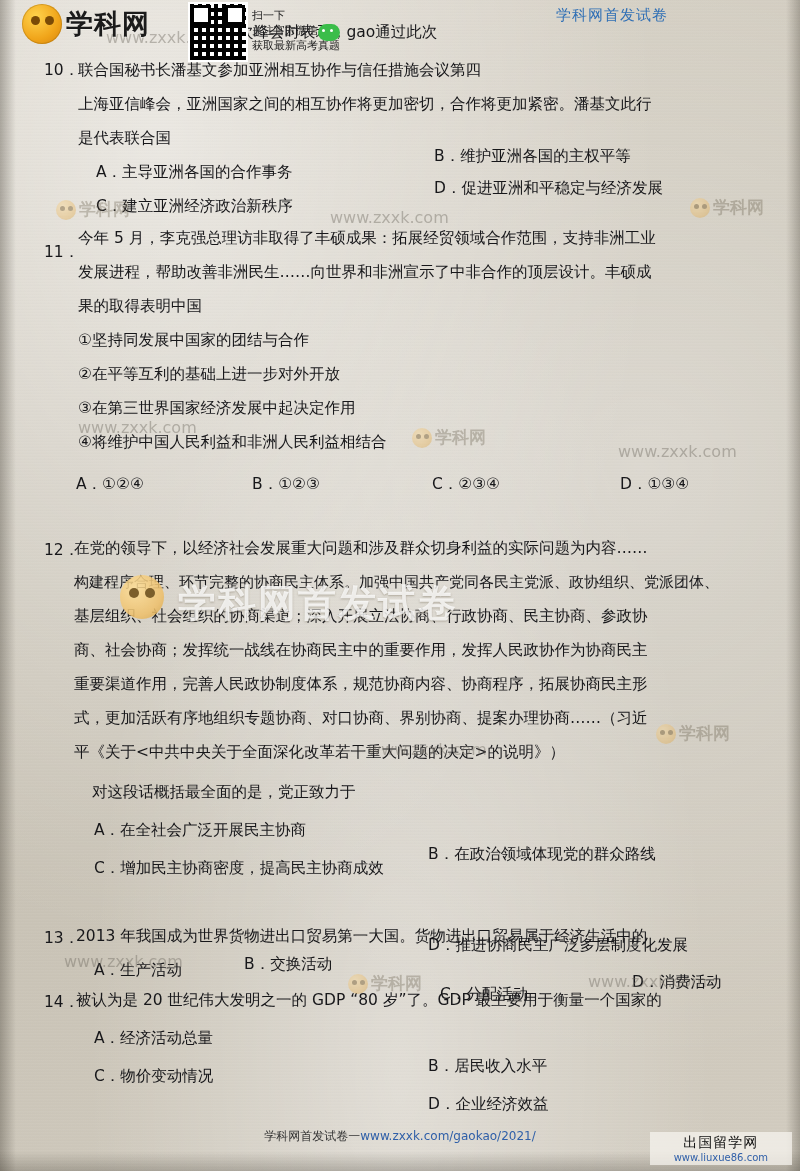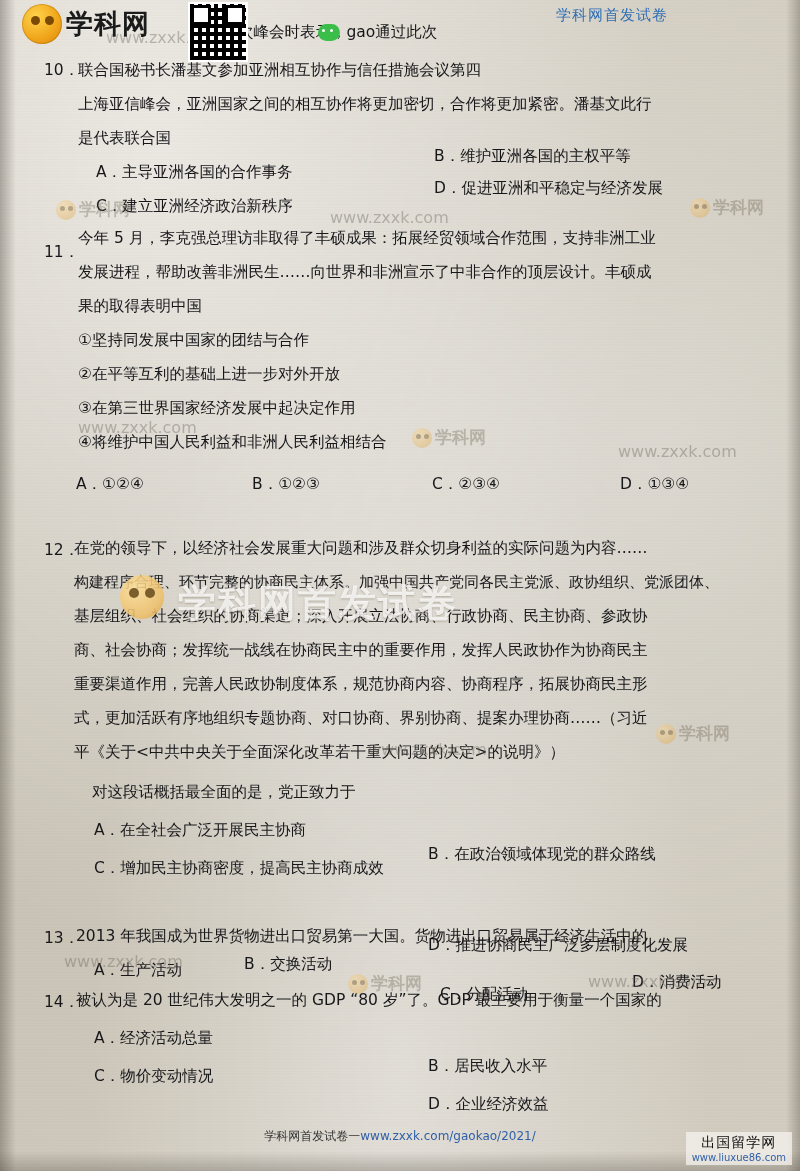--- a/index.html
+++ b/index.html
@@ -83,40 +83,45 @@
     color:#17171a;font-size:15.5px;line-height:1px;}
   .q{position:absolute;}
   .num{position:absolute;left:44px;}
   .ln{position:absolute;white-space:nowrap;}
   .opt{position:absolute;white-space:nowrap;}
 
   .footer{position:absolute;left:0;bottom:26px;width:800px;text-align:center;
     font-size:12px;color:#333;z-index:6;}
   .footer .blue{color:#2f5fa8;}
   .badge{position:absolute;right:8px;bottom:6px;text-align:center;
-    background:rgba(245,243,238,.75);padding:2px 6px;z-index:7;}
+    background:rgba(245,243,238,.75);padding:2px 24px;z-index:7;}
   .badge .b1{font-size:14px;color:#111;letter-spacing:1px;}
   .badge .b2{font-size:10px;color:#2f5fa8;}
 </style>
 </head>
 <body>
 
 <div class="page">
   <div class="edge-l"></div>
   <div class="edge-r"></div>
   <div class="edge-b"></div>
 
   <div class="banner">
     <div class="logo">
       <div class="logo-circ"></div>
       <div class="logo-text">学科网</div>
     </div>
     <div class="qr">
         <div class="qr-in"></div>
       </div>
+    <div class="scan-lines">
+      <div>扫一下</div>
+      <div>关注官方微信</div>
+      <div>获取最新高考真题</div>
+    </div>
     <div class="wechat"></div>
     <div class="banner-title">学科网首发试卷</div>
   </div>
 
   <div class="wm" style="left:330px;top:208px;">www.zxxk.com</div>
   <div class="wm" style="left:618px;top:442px;">www.zxxk.com</div>
   <div class="wm" style="left:78px;top:418px;">www.zxxk.com</div>
   <div class="wm" style="left:368px;top:740px;">www.zxxk.com</div>
   <div class="wm" style="left:64px;top:952px;">www.zxxk.com</div>
   <div class="wm" style="left:588px;top:972px;">www.zxxk.com</div>

